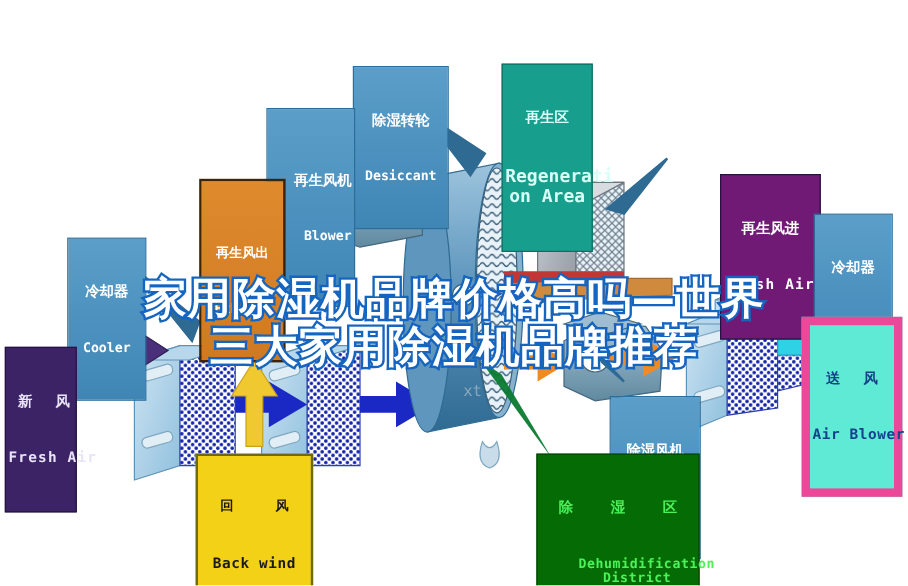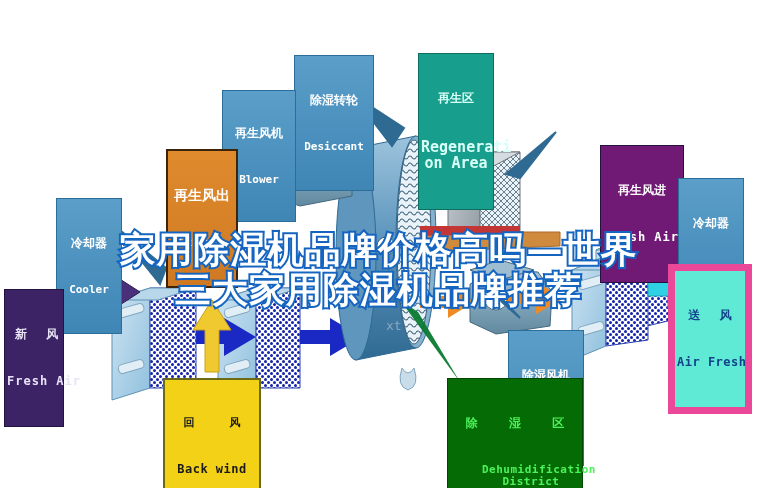--- a/index.html
+++ b/index.html
@@ -13,21 +13,21 @@
   .lbl .en{display:block;font-family:"DejaVu Sans Mono","Liberation Mono",monospace;font-weight:700;}
 
   
   .box-steel{background:linear-gradient(180deg,#5b9ec9 0%,#3f86b5 100%);
              border:1px solid #2b6e9c;color:#ffffff;}
   .box-steel .cn{font-size:12px;}
   .box-steel .en{font-size:11px;}
 
   .box-orange{background:linear-gradient(180deg,#e08a2e 0%,#cf7a22 100%);
               border:2px solid #3b2407;color:#ffffff;}
-  .box-orange .cn{font-size:14px;}
+  .box-orange .cn{font-size:11px;margin-top:18px;}
   .box-orange .en{font-size:11px;}
 
   .box-purple{background:#3b2366;border:1px solid #241340;color:#e9e3f6;}
   .box-purple .cn{font-size:12px;letter-spacing:8px;padding-left:8px;}
   .box-purple .en{font-size:12px;letter-spacing:1px;}
 
   .box-purple2{background:#701a75;border:1px solid #241340;color:#ffffff;}
   .box-purple2 .cn{font-size:12px;}
   .box-purple2 .en{font-size:12px;letter-spacing:1px;}
 
@@ -190,21 +190,21 @@
     <path d="M460 382 L400 300 L418 312 Z" fill="#0b7a32" opacity="0.95"></path>
 
     <text x="386" y="330" class="wmtext" fill="#a9bdcc" font-size="13" font-family="DejaVu Sans Mono, monospace" opacity="0.7">xt</text>
   </svg>
 
   <div class="lbl box-steel" style="left:294px;top:55px;width:80px;padding:3px 2px;">
     <span class="cn">除湿转轮</span>
     <span class="en">Desiccant</span>
   </div>
 
-  <div class="lbl box-steel" style="left:222px;top:90px;width:74px;padding:1px 2px;">
+  <div class="lbl box-steel" style="left:222px;top:90px;width:74px;padding:18px 2px;text-align:right;">
     <span class="cn">再生风机</span>
     <span class="en">Blower</span>
   </div>
 
   <div class="lbl box-teal" style="left:418px;top:53px;width:76px;padding:3px 2px;">
     <span class="cn">再生区</span>
     <span class="en">Regenerati
 on Area</span>
   </div>
 
@@ -245,20 +245,20 @@
   </div>
 
   <div class="lbl box-green" style="left:447px;top:378px;width:136px;padding:3px 2px;">
     <span class="cn">除 湿 区</span>
     <span class="en">Dehumidification
 District</span>
   </div>
 
   <div class="lbl box-cyan" style="left:668px;top:264px;width:84px;padding:3px 2px;">
     <span class="cn">送 风</span>
-    <span class="en">Air Fresh</span>
+    <span class="en">Air Blower</span>
   </div>
 
   <div id="title">
     <span class="inner">家用除湿机品牌价格高吗—世界三大家用除湿机品牌推荐</span>
   </div>
 
 </div>
 
 </body></html>

